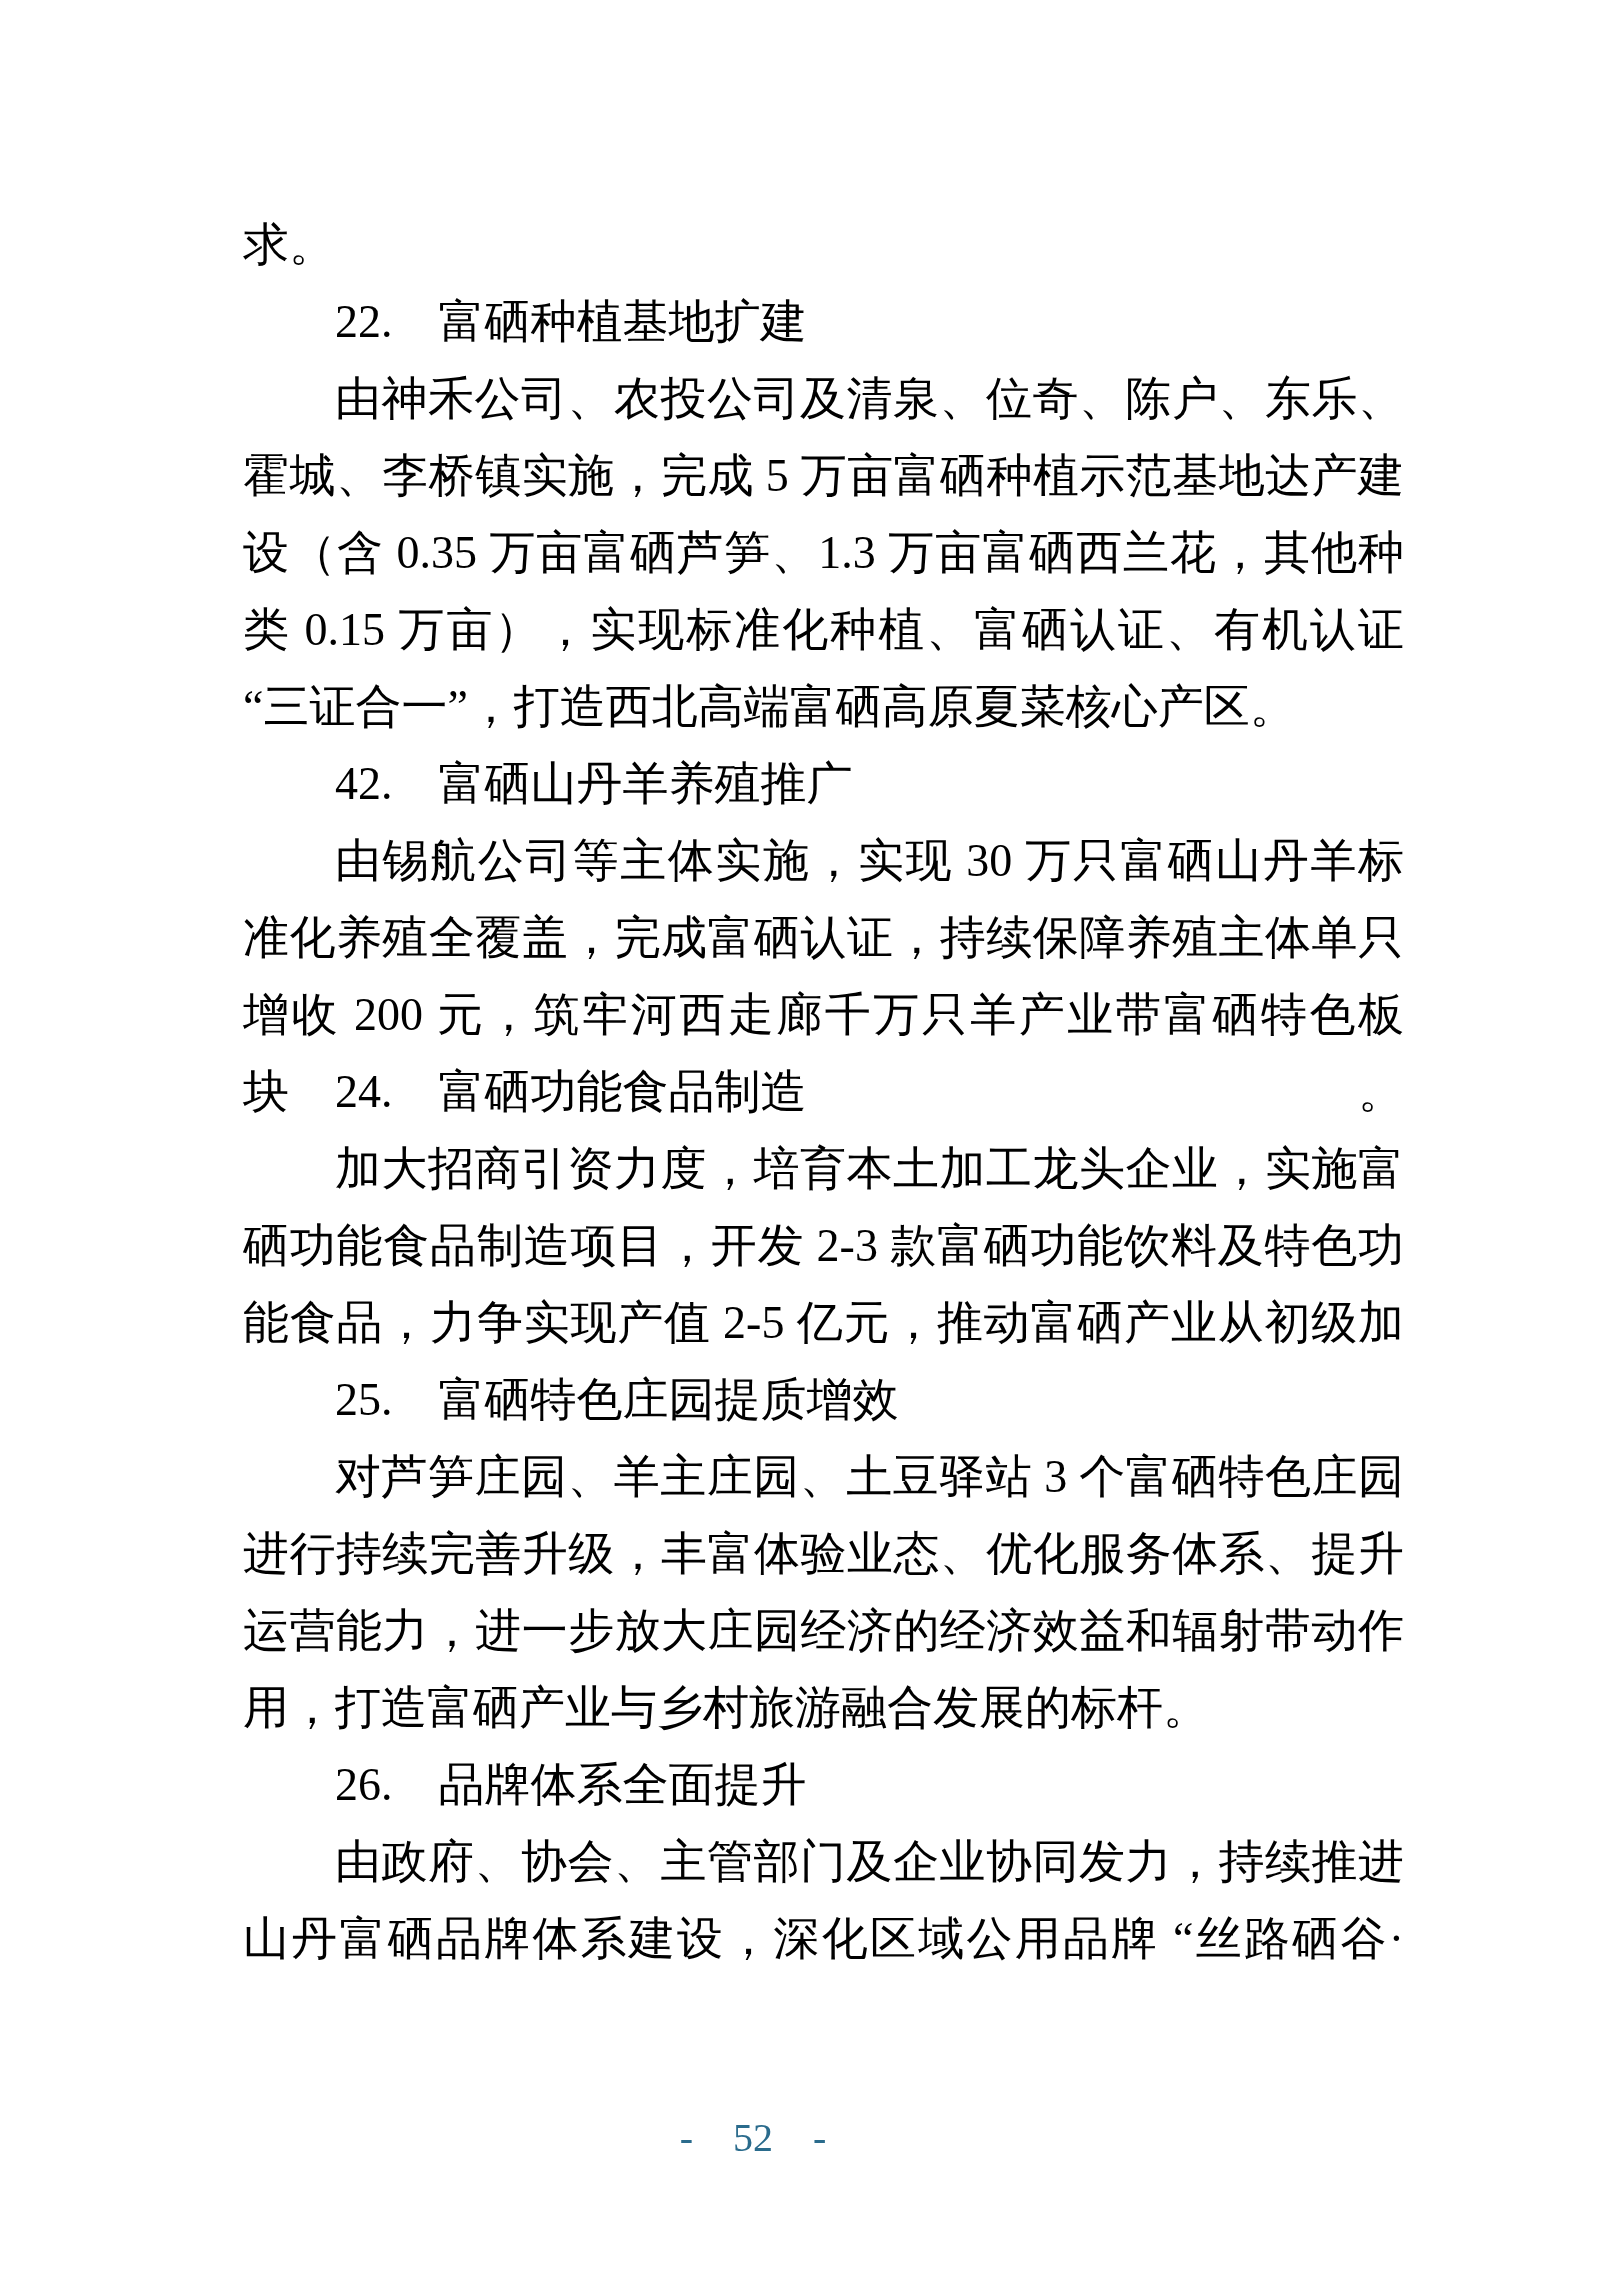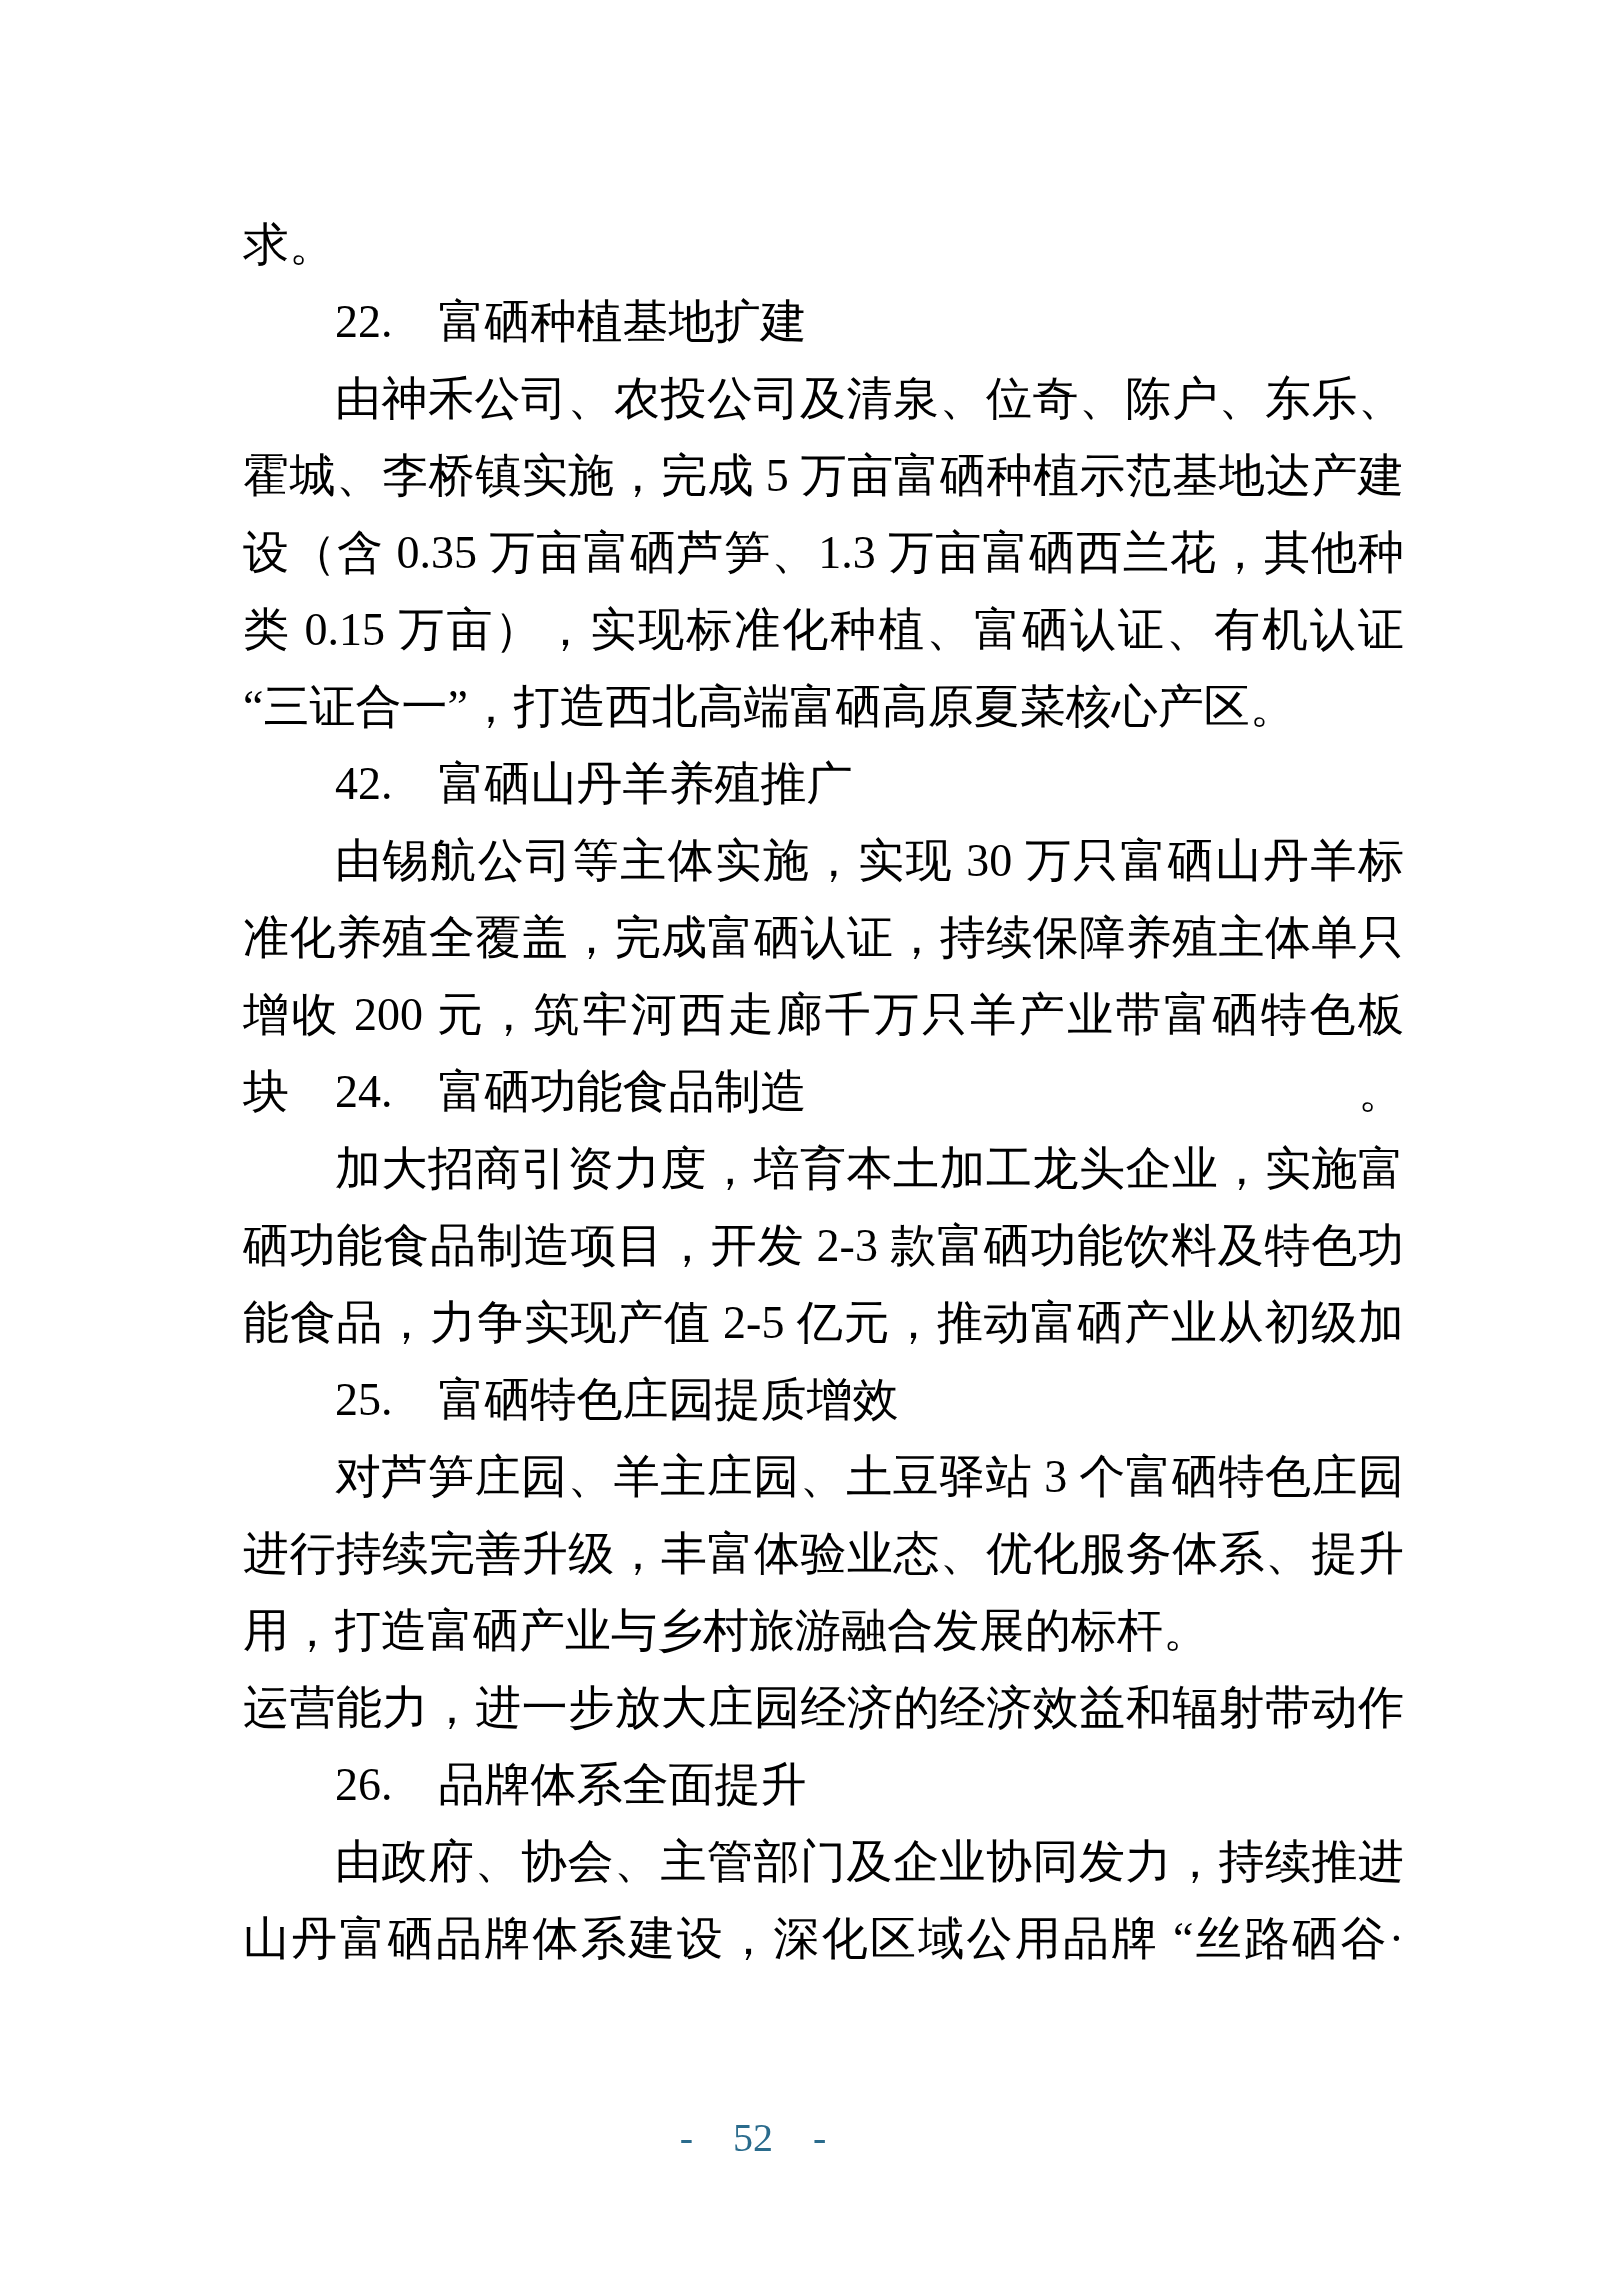--- a/index.html
+++ b/index.html
@@ -69,22 +69,22 @@
     <div class="line i j">由锡航公司等主体实施，实现 30 万只富硒山丹羊标</div>
     <div class="line j">准化养殖全覆盖，完成富硒认证，持续保障养殖主体单只</div>
     <div class="line j">增收 200 元，筑牢河西走廊千万只羊产业带富硒特色板块。</div>
     <div class="line i">24.　富硒功能食品制造</div>
     <div class="line i j">加大招商引资力度，培育本土加工龙头企业，实施富</div>
     <div class="line j">硒功能食品制造项目，开发 2-3 款富硒功能饮料及特色功</div>
     <div class="line j">能食品，力争实现产值 2-5 亿元，推动富硒产业从初级加</div>
     <div class="line i">25.　富硒特色庄园提质增效</div>
     <div class="line i j">对芦笋庄园、羊主庄园、土豆驿站 3 个富硒特色庄园</div>
     <div class="line j">进行持续完善升级，丰富体验业态、优化服务体系、提升</div>
+    <div class="line j">运营能力，进一步放大庄园经济的经济效益和辐射带动作</div>
     <div class="line">用，打造富硒产业与乡村旅游融合发展的标杆。</div>
-    <div class="line j">运营能力，进一步放大庄园经济的经济效益和辐射带动作</div>
     <div class="line i">26.　品牌体系全面提升</div>
     <div class="line i j">由政府、协会、主管部门及企业协同发力，持续推进</div>
     <div class="line j">山丹富硒品牌体系建设，深化区域公用品牌 “丝路硒谷·</div>
   </div>
 
   <div class="footer">-　52　-</div>
 </div>
 
 
 </body></html>

